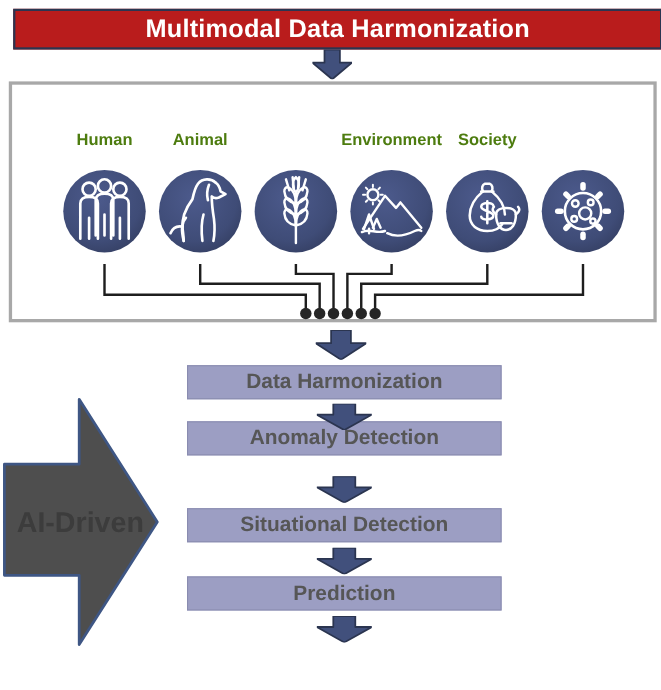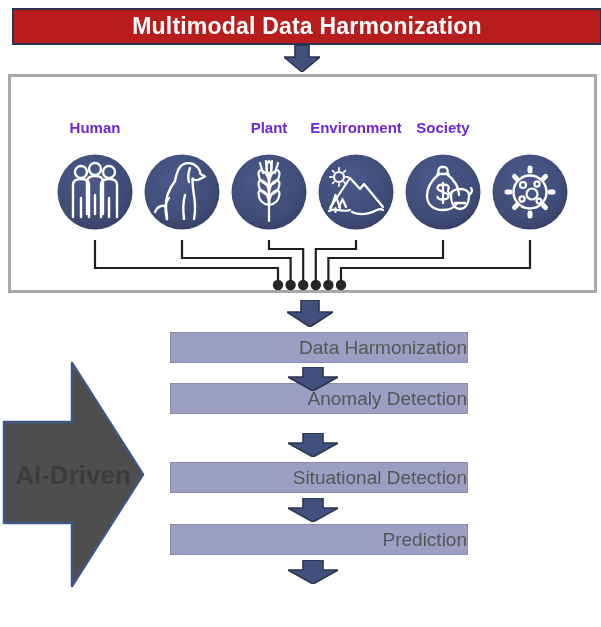--- a/index.html
+++ b/index.html
@@ -15,51 +15,51 @@
     color:#ffffff;font-size:23px;font-weight:bold;
     text-align:center;line-height:33px;letter-spacing:.2px;
   }
   
   .container{
     left:8px;top:74px;width:583px;height:213px;
     border:3px solid #A8A8A8;background:transparent;
   }
   .src-label{
     top:118px;width:110px;height:20px;line-height:20px;
-    text-align:center;color:#6d28d9;font-size:15px;font-weight:bold;
+    text-align:center;color:#4d7c0f;font-size:15px;font-weight:bold;
   }
   .hexcell{width:88px;height:100px;top:141px;}
   .hexcell svg{overflow:visible;display:block;}
   .icon-stroke{stroke:#ffffff;fill:none;stroke-linecap:round;stroke-linejoin:round;}
   
   .pbox{
     left:170px;width:284px;height:29px;
     background:#9C9EC3;border:1px solid #8A8CB0;
     box-shadow:2px 2px 0 #ffffff;
-    color:#565656;font-size:19px;font-weight:normal;
-    text-align:right;line-height:29px;padding-left:12px;
+    color:#565656;font-size:19px;font-weight:bold;
+    text-align:center;line-height:29px;
   }
   svg.blockarrow{display:block;}
   .ai-text{font-size:26px;font-weight:bold;fill:#3C3C3C;}
 </style>
 </head>
 <body>
 
 <div id="canvas">
 
   <div class="abs header">Multimodal Data Harmonization</div>
 
   <svg class="abs blockarrow" style="left:284px;top:45px" width="36" height="27" viewBox="0 0 36 27">
     <polygon points="11,0 25,0 25,12 36,12 18,27 0,12 11,12" fill="#41507C" stroke="#2B3550" stroke-width="1.6" stroke-linejoin="round"></polygon>
   </svg>
 
   <div class="abs container"></div>
 
   <div class="abs src-label" style="left:40px">Human</div>
-  <div class="abs src-label" style="left:214px">Plant</div>
+  <div class="abs src-label" style="left:127px">Animal</div>
   <div class="abs src-label" style="left:388px">Society</div>
   <div class="abs src-label" style="left:301px">Environment</div>
 
   <div class="abs hexcell" style="left:51px">
     <svg width="88" height="100" viewBox="-44 -50 88 100">
       <defs>
         <radialGradient id="circ" cx="42%" cy="34%" r="75%">
           <stop offset="0%" stop-color="#4C5A8C"></stop>
             <stop offset="70%" stop-color="#3F4C77"></stop>
             <stop offset="100%" stop-color="#333D60"></stop>

